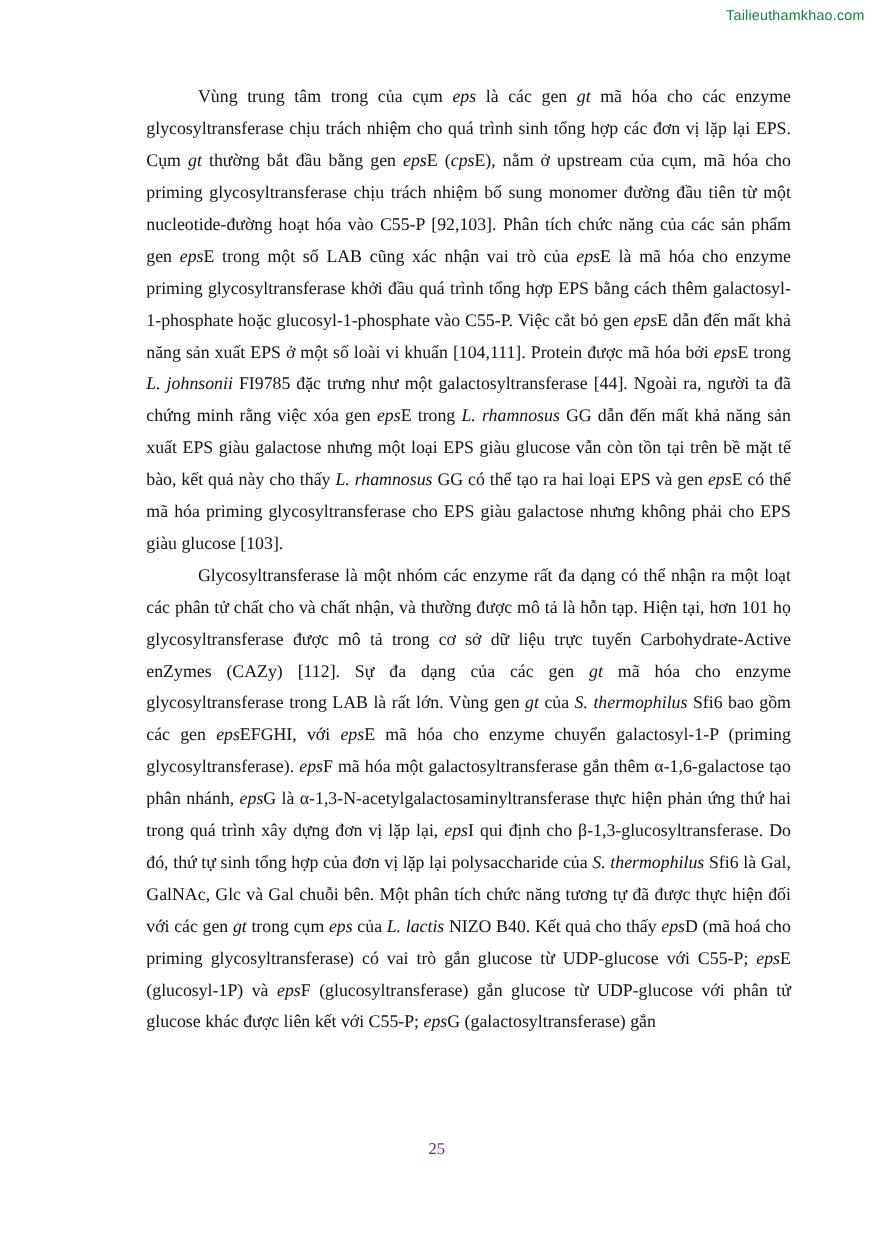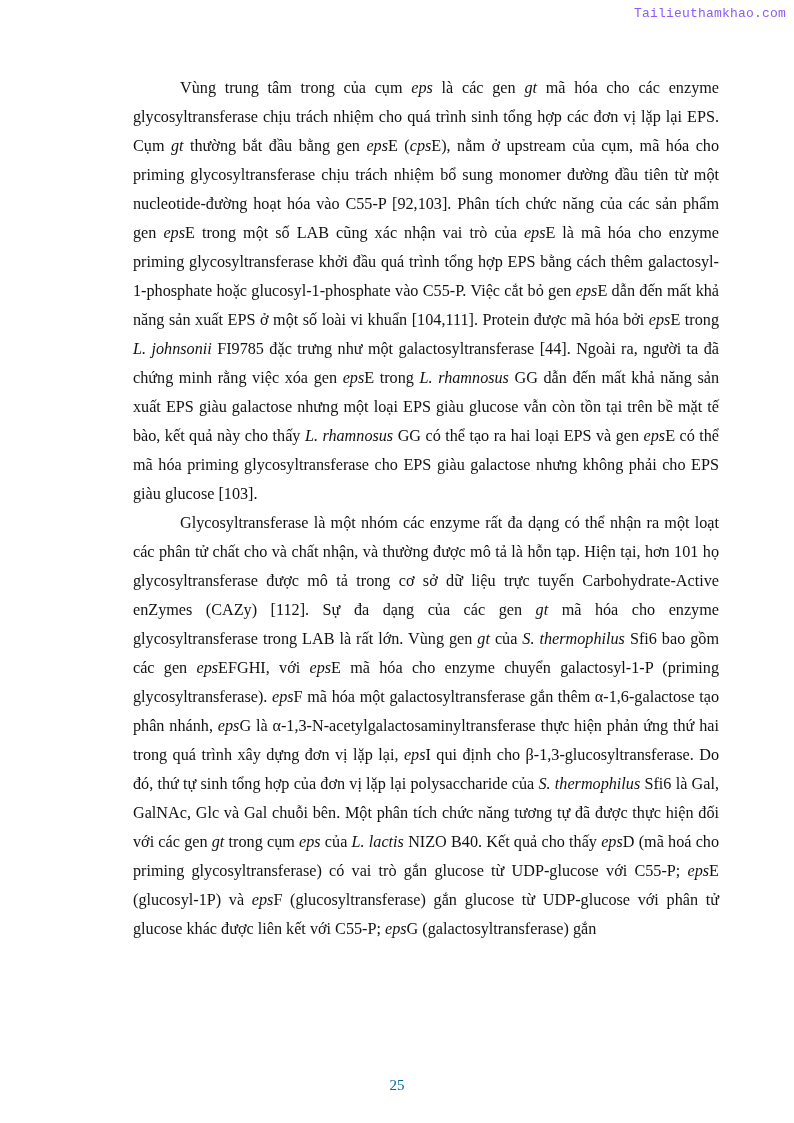--- a/index.html
+++ b/index.html
@@ -1,31 +1,31 @@
 <!DOCTYPE html>
 <html><head>
 <meta charset="utf-8">
 <style>
   html, body { margin: 0; padding: 0; background: #ffffff; }
   body { width: 794px; height: 1123px; position: relative; overflow: hidden; }
   .watermark {
     position: absolute; top: 6px; right: 8px;
-    font-family: Liberation Mono, monospace; font-size: 13px;
-    color: #8b5cf6; letter-spacing: 0.2px;
+    font-family: Liberation Sans, sans-serif; font-size: 13px;
+    color: #15803d; letter-spacing: 0.2px;
   }
   .page {
     position: absolute; left: 133px; top: 74px; width: 586px;
     font-family: "Liberation Serif", serif; font-size: 16.2px;
     line-height: 29px; color: #111111; text-align: justify;
   }
   .page p { margin: 0; text-indent: 47px; }
   .page i { font-style: italic; }
   .page-number {
     position: absolute; left: 0; right: 0; top: 1037px; text-align: center;
-    font-family: "Liberation Serif", serif; font-size: 15px; color: #0369a1; margin-top: 40px;
+    font-family: "Liberation Serif", serif; font-size: 15px; color: #701a75;
   }
 </style>
 </head>
 <body>
 
 <div class="watermark">Tailieuthamkhao.com</div>
 
 <div class="page">
   <p><span>Vùng trung tâm trong của cụm </span><i>eps</i><span> là các gen </span><i>gt</i><span> mã hóa cho các enzyme glycosyltransferase chịu trách nhiệm cho quá trình sinh tổng hợp các đơn vị lặp lại EPS. Cụm </span><i>gt</i><span> thường bắt đầu bằng gen </span><i>eps</i><span>E (</span><i>cps</i><span>E), nằm ở upstream của cụm, mã hóa cho priming glycosyltransferase chịu trách nhiệm bổ sung monomer đường đầu tiên từ một nucleotide-đường hoạt hóa vào C55-P [92,103]. Phân tích chức năng của các sản phẩm gen </span><i>eps</i><span>E trong một số LAB cũng xác nhận vai trò của </span><i>eps</i><span>E là mã hóa cho enzyme priming glycosyltransferase khởi đầu quá trình tổng hợp EPS bằng cách thêm galactosyl-1-phosphate hoặc glucosyl-1-phosphate vào C55-P. Việc cắt bỏ gen </span><i>eps</i><span>E dẫn đến mất khả năng sản xuất EPS ở một số loài vi khuẩn [104,111]. Protein được mã hóa bởi </span><i>eps</i><span>E trong </span><i>L. johnsonii</i><span> FI9785 đặc trưng như một galactosyltransferase [44]. Ngoài ra, người ta đã chứng minh rằng việc xóa gen </span><i>eps</i><span>E trong </span><i>L. rhamnosus</i><span> GG dẫn đến mất khả năng sản xuất EPS giàu galactose nhưng một loại EPS giàu glucose vẫn còn tồn tại trên bề mặt tế bào, kết quả này cho thấy </span><i>L. rhamnosus</i><span> GG có thể tạo ra hai loại EPS và gen </span><i>eps</i><span>E có thể mã hóa priming glycosyltransferase cho EPS giàu galactose nhưng không phải cho EPS giàu glucose [103].</span></p>
   <p><span>Glycosyltransferase là một nhóm các enzyme rất đa dạng có thể nhận ra một loạt các phân tử chất cho và chất nhận, và thường được mô tả là hỗn tạp. Hiện tại, hơn 101 họ glycosyltransferase được mô tả trong cơ sở dữ liệu trực tuyến Carbohydrate-Active enZymes (CAZy) [112]. Sự đa dạng của các gen </span><i>gt</i><span> mã hóa cho enzyme glycosyltransferase trong LAB là rất lớn. Vùng gen </span><i>gt</i><span> của </span><i>S. thermophilus</i><span> Sfi6 bao gồm các gen </span><i>eps</i><span>EFGHI, với </span><i>eps</i><span>E mã hóa cho enzyme chuyển galactosyl-1-P (priming glycosyltransferase). </span><i>eps</i><span>F mã hóa một galactosyltransferase gắn thêm α-1,6-galactose tạo phân nhánh, </span><i>eps</i><span>G là α-1,3-N-acetylgalactosaminyltransferase thực hiện phản ứng thứ hai trong quá trình xây dựng đơn vị lặp lại, </span><i>eps</i><span>I qui định cho β-1,3-glucosyltransferase. Do đó, thứ tự sinh tổng hợp của đơn vị lặp lại polysaccharide của </span><i>S. thermophilus</i><span> Sfi6 là Gal, GalNAc, Glc và Gal chuỗi bên. Một phân tích chức năng tương tự đã được thực hiện đối với các gen </span><i>gt</i><span> trong cụm </span><i>eps</i><span> của </span><i>L. lactis</i><span> NIZO B40. Kết quả cho thấy </span><i>eps</i><span>D (mã hoá cho priming glycosyltransferase) có vai trò gắn glucose từ UDP-glucose với C55-P; </span><i>eps</i><span>E (glucosyl-1P) và </span><i>eps</i><span>F (glucosyltransferase) gắn glucose từ UDP-glucose với phân tử glucose khác được liên kết với C55-P; </span><i>eps</i><span>G (galactosyltransferase) gắn</span></p>

